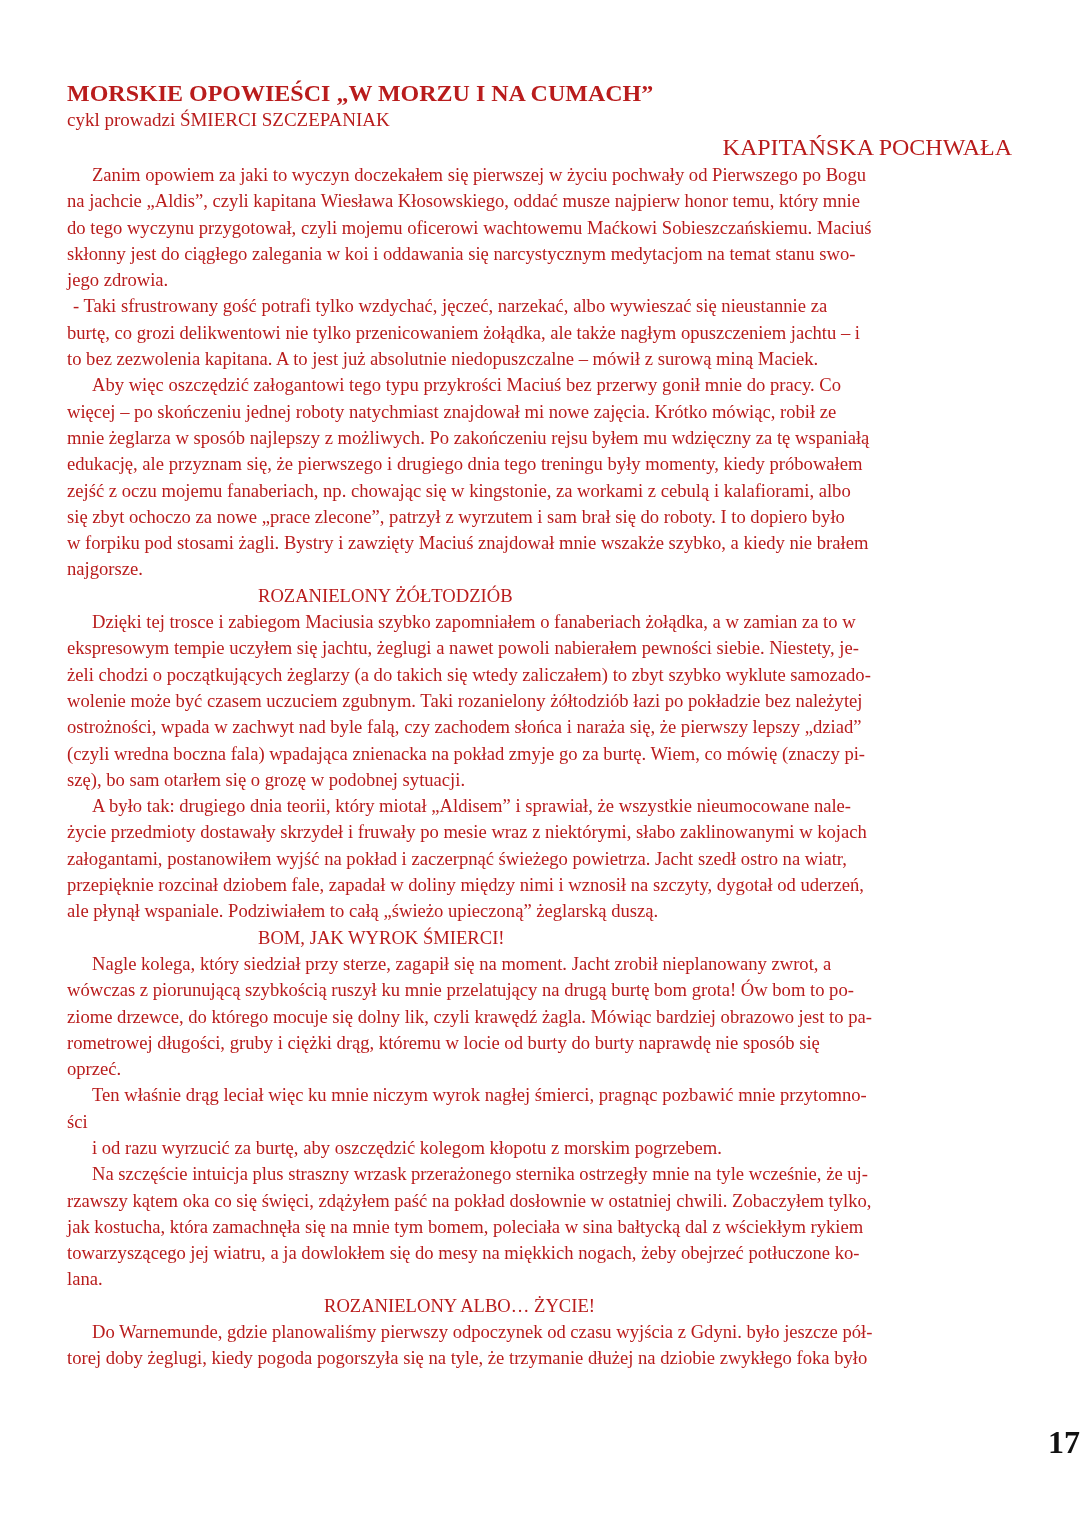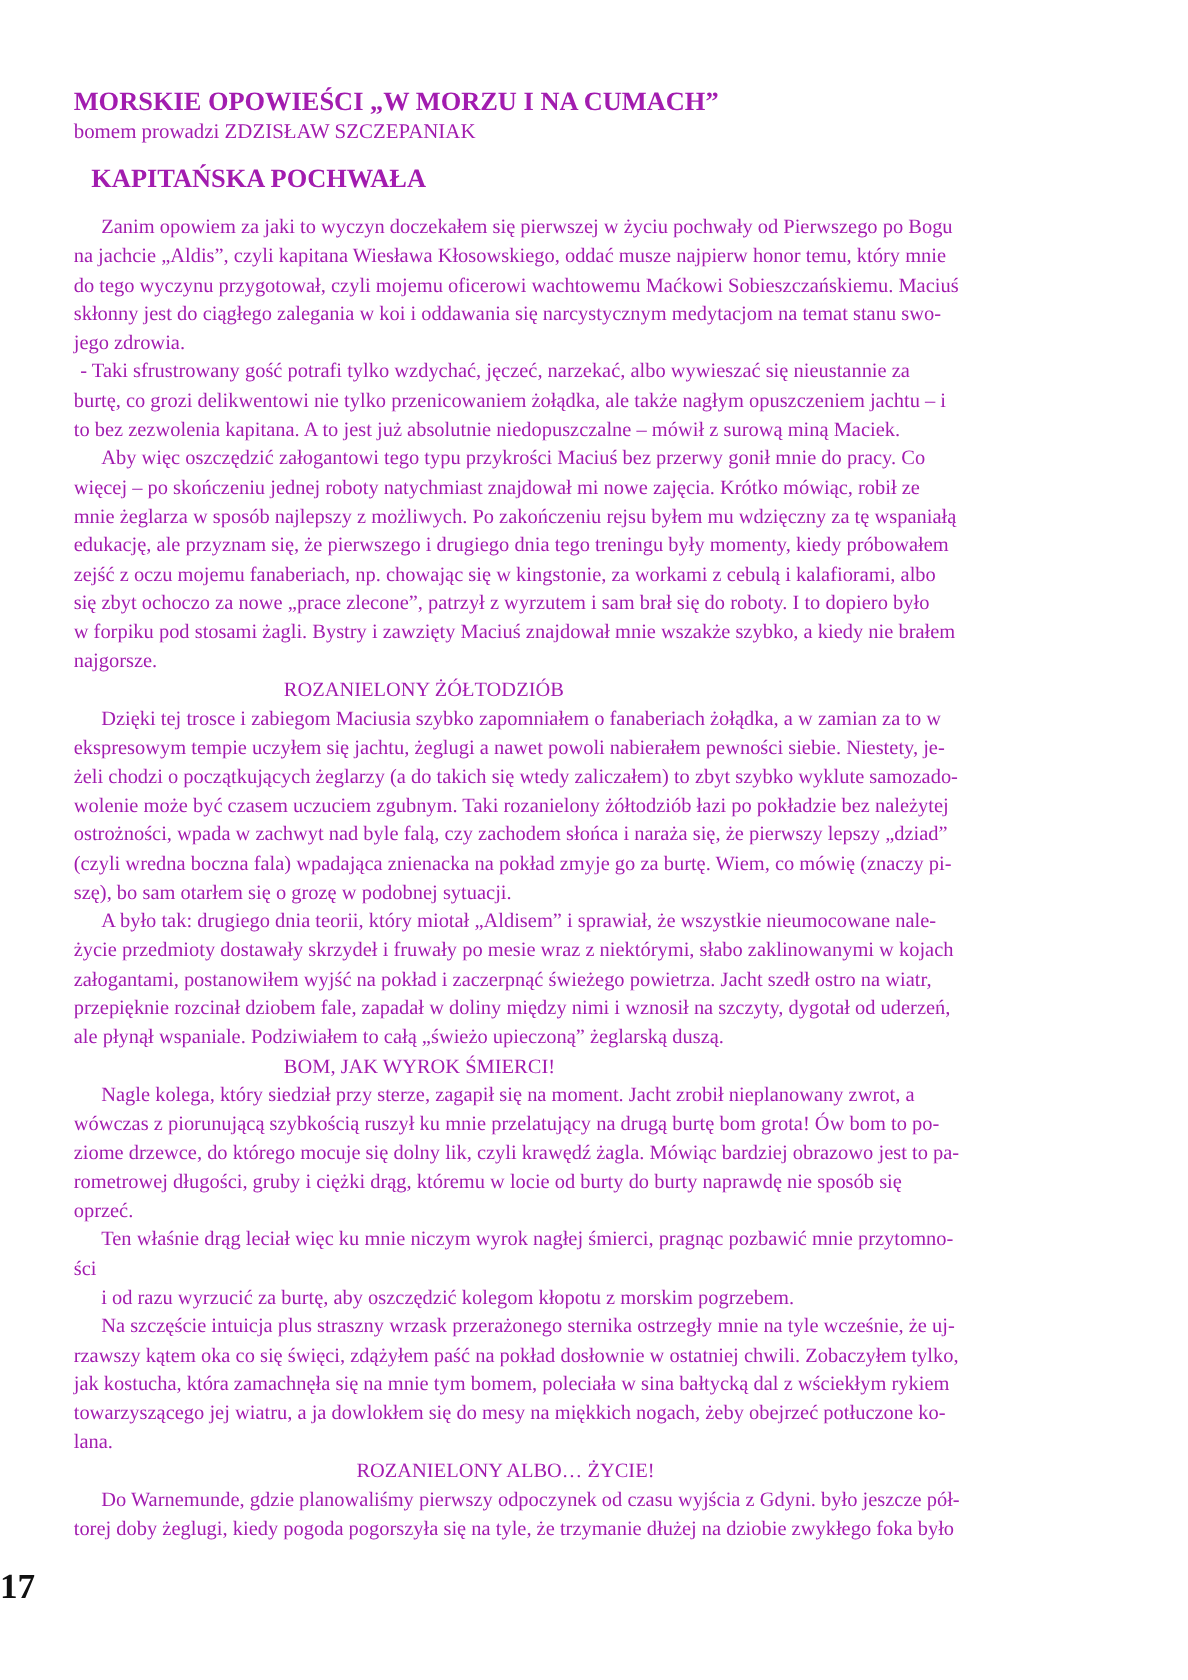--- a/index.html
+++ b/index.html
@@ -1,44 +1,44 @@
 <!DOCTYPE html>
 <html><head>
 <meta charset="utf-8">
 <style>
   html, body { margin: 0; padding: 0; background: #ffffff; }
   body { width: 1080px; height: 1527px; position: relative; overflow: hidden; }
   .page {
     position: absolute; left: 67px; top: 78px; width: 945px;
     font-family: "Liberation Serif", "DejaVu Serif", serif;
-    color: #a21caf;
+    color: #b91c1c;
   }
   .title {
     font-weight: bold; font-size: 24px; line-height: 30px; margin: 0;
     white-space: nowrap;
   }
   .byline { font-size: 19px; line-height: 24px; margin: 0; }
-  .subtitle { font-weight: bold; font-size: 24px; line-height: 30px; margin: 16px; }
+  .subtitle { font-weight: normal; font-size: 24px; line-height: 30px; margin: 0; text-align: right; }
   .body { font-size: 18.6px; line-height: 26.3px; }
   .line { white-space: nowrap; display: block; height: 26.3px; font-family: Liberation Serif, serif; }
   .indent { padding-left: 25px; }
   .section-head { padding-left: 191px; }
   .section-head-2 { padding-left: 257px; }
   .page-number {
-    position: absolute; left: 0; width: 1080px; top: 1424px; text-align: left;
+    position: absolute; left: 0; width: 1080px; top: 1424px; text-align: right;
     font-family: "Liberation Serif", "DejaVu Serif", serif;
     font-weight: bold; font-size: 32px; color: #111;
   }
 </style>
 </head>
 <body>
 
 <div class="page">
   <div class="title">MORSKIE OPOWIEŚCI „W MORZU I NA CUMACH”</div>
-  <div class="byline">bomem prowadzi ZDZISŁAW SZCZEPANIAK</div>
+  <div class="byline">cykl prowadzi ŚMIERCI SZCZEPANIAK</div>
   <div class="subtitle">KAPITAŃSKA POCHWAŁA</div>
 
   <div class="body">
     <span class="line indent">Zanim opowiem za jaki to wyczyn doczekałem się pierwszej w życiu pochwały od Pierwszego po Bogu</span>
     <span class="line">na jachcie „Aldis”, czyli kapitana Wiesława Kłosowskiego, oddać musze najpierw honor temu, który mnie</span>
     <span class="line">do tego wyczynu przygotował, czyli mojemu oficerowi wachtowemu Maćkowi Sobieszczańskiemu. Maciuś</span>
     <span class="line">skłonny jest do ciągłego zalegania w koi i oddawania się narcystycznym medytacjom na temat stanu swo-</span>
     <span class="line">jego zdrowia.</span>
     <span class="line" style="padding-left:6px">- Taki sfrustrowany gość potrafi tylko wzdychać, jęczeć, narzekać, albo wywieszać się nieustannie za</span>
     <span class="line">burtę, co grozi delikwentowi nie tylko przenicowaniem żołądka, ale także nagłym opuszczeniem jachtu – i</span>

